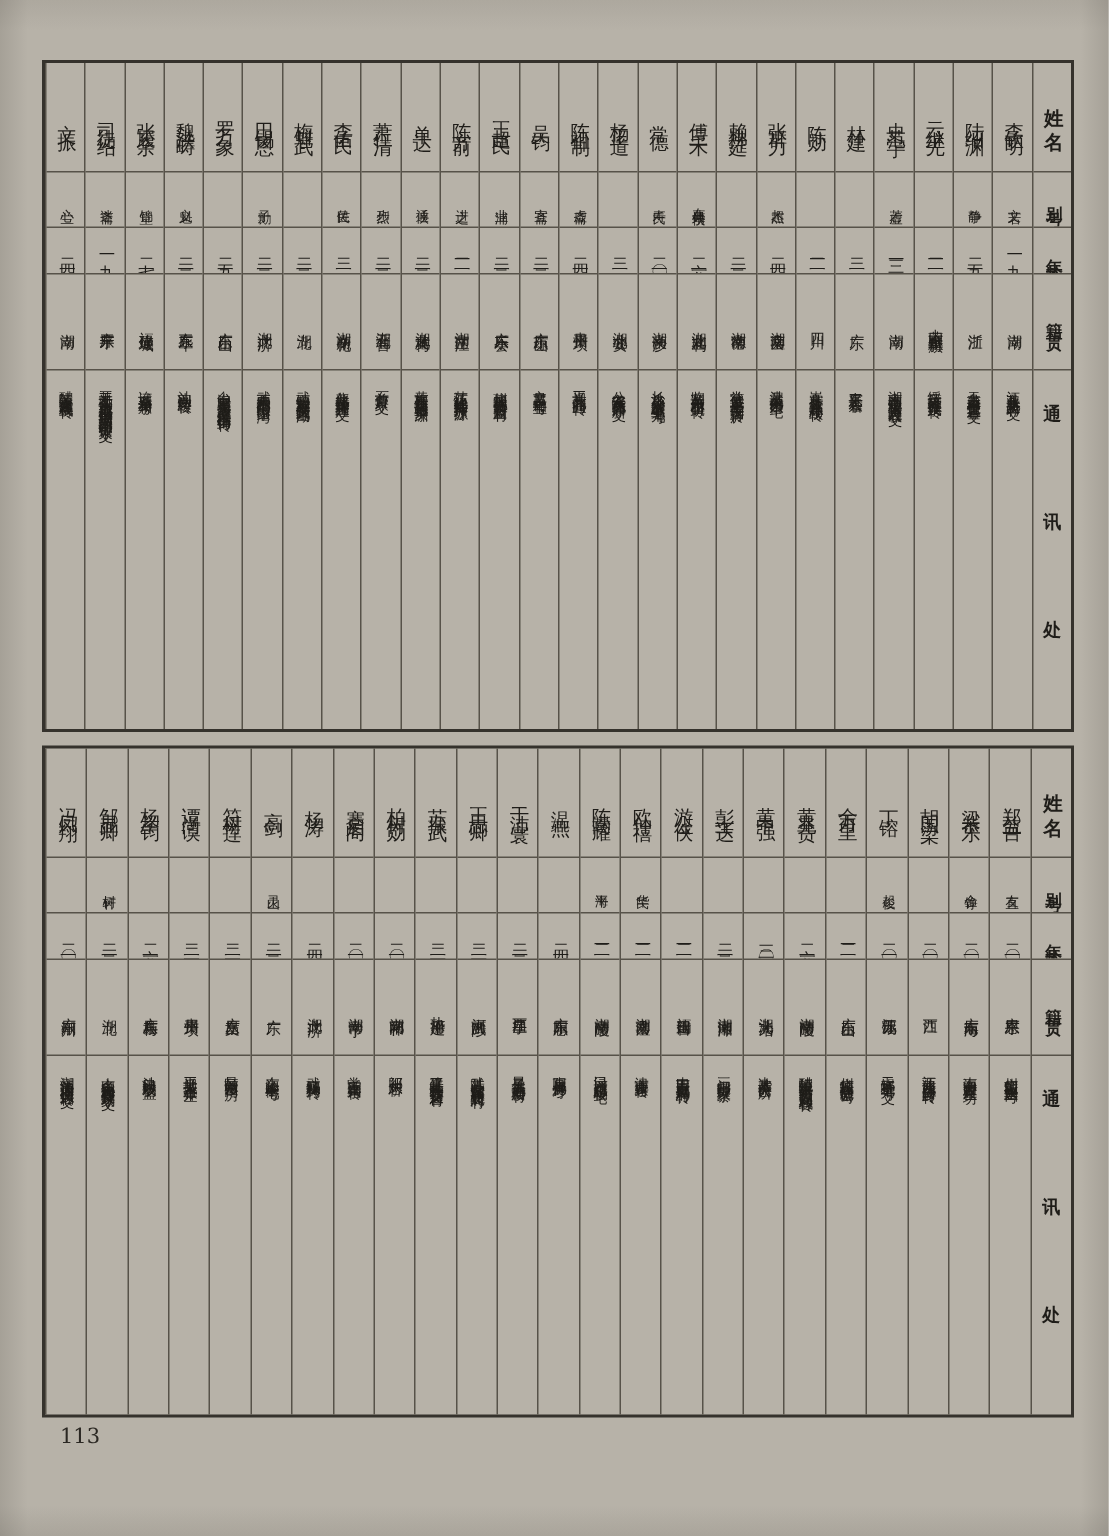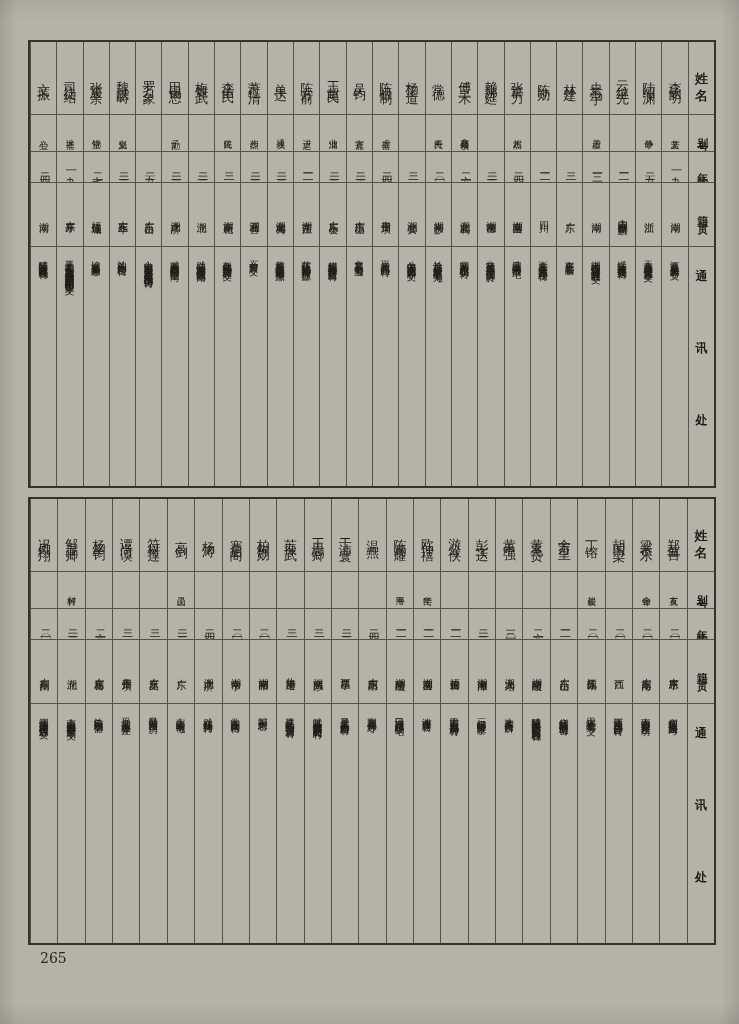--- a/index.html
+++ b/index.html
@@ -423,14 +423,14 @@
   </div>
       <div class="col">
     <div class="cell c-name">冯凤翔</div>
     <div class="cell c-alias"></div>
     <div class="cell c-age">二〇</div>
     <div class="cell c-origin">广东潮州</div>
     <div class="cell c-address">潮州汕头通津横街启源转交</div>
   </div>
     </div>
 
-  <div class="page-number">265</div>
+  <div class="page-number">113</div>
 </div>
 
 </body></html>

